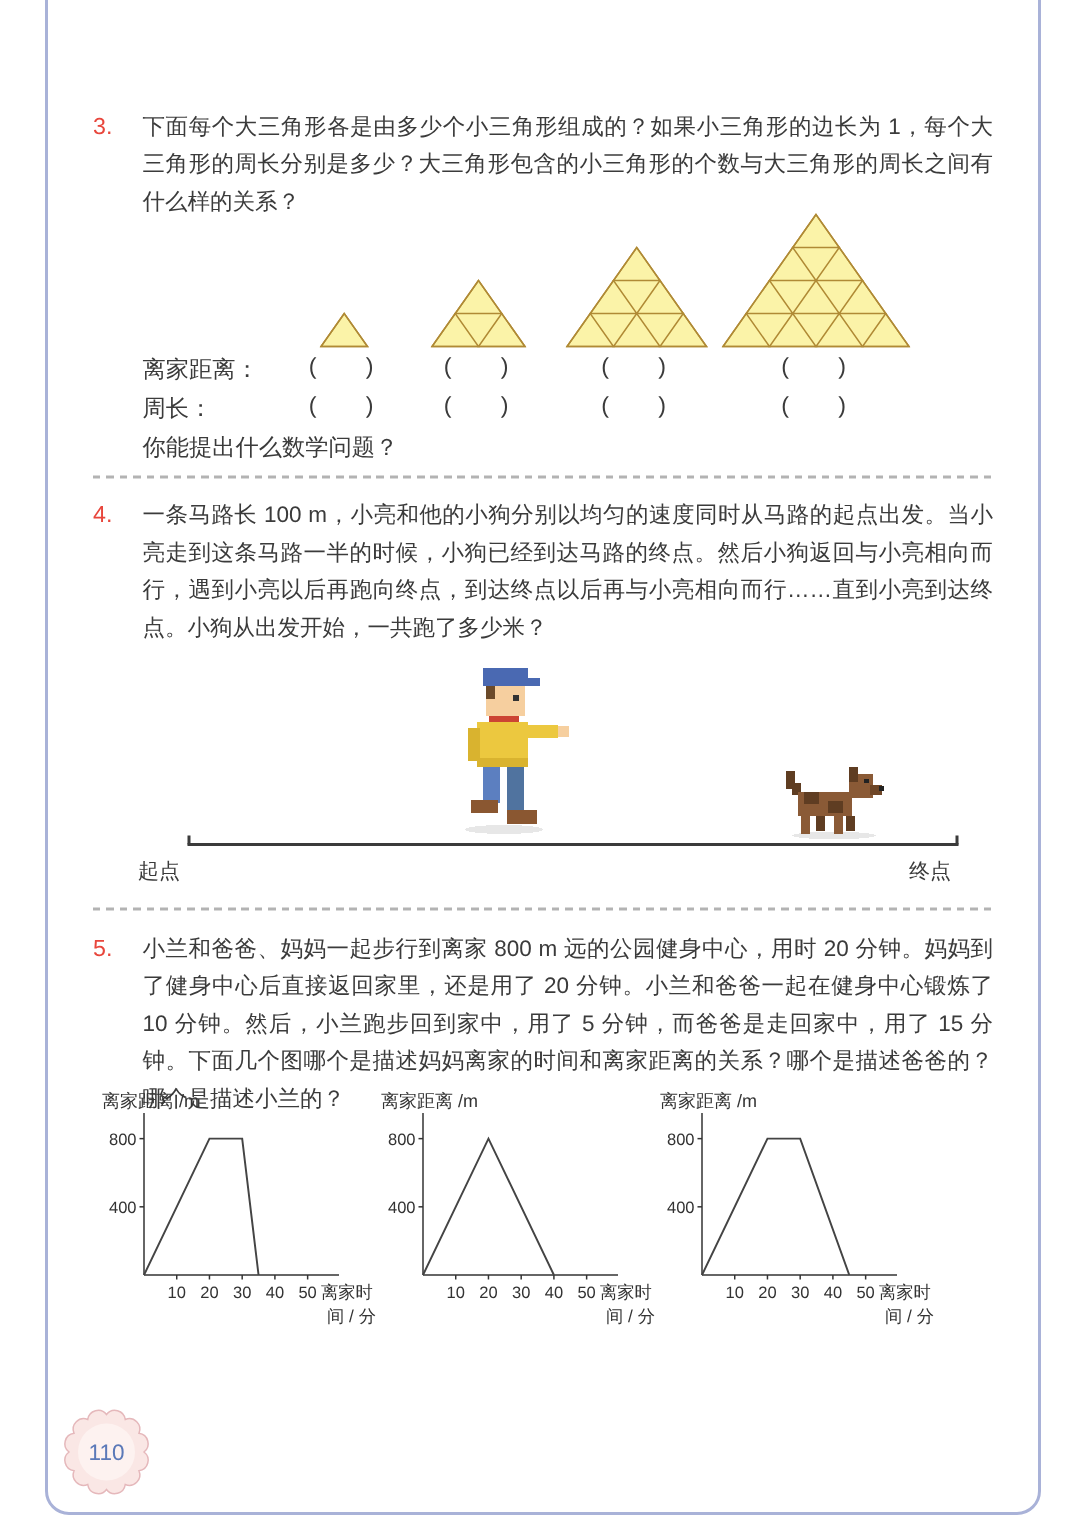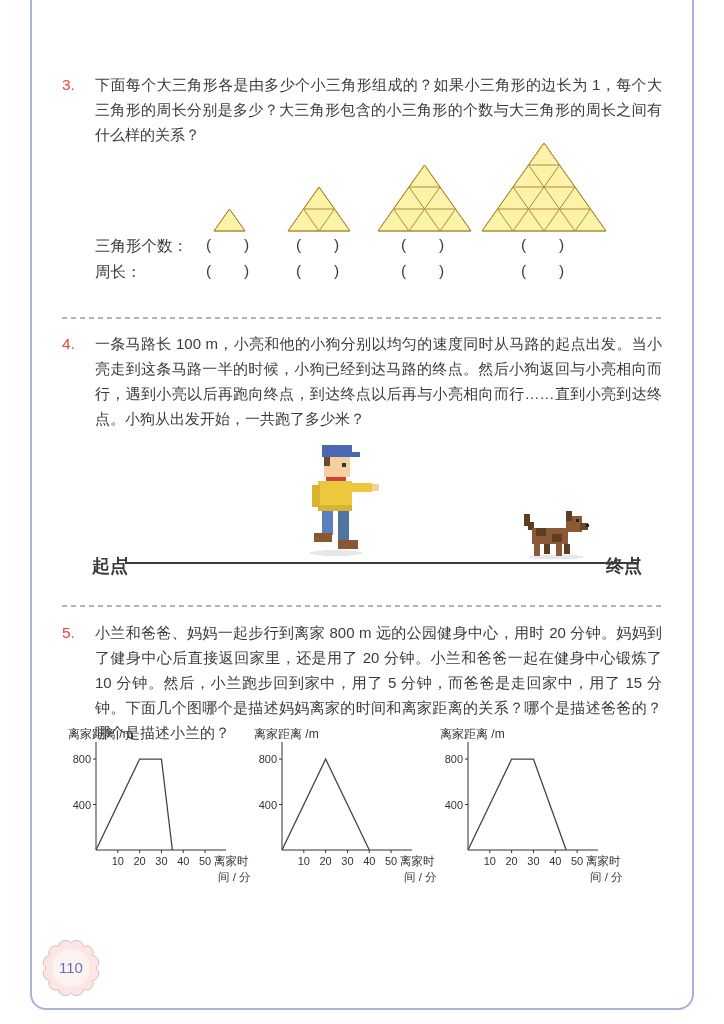--- a/index.html
+++ b/index.html
@@ -16,21 +16,21 @@
   .row-label{position:absolute;left:33px;top:0}
   .blank{position:absolute;top:0;transform:translateX(-50%);white-space:pre;letter-spacing:1px}
   .question{position:absolute;left:95px;font-size:15.5px}
   .divider{position:absolute;left:62px;width:599px;height:2px;
            background-image:repeating-linear-gradient(90deg,#b3b3b3 0 5px,transparent 5px 9px)}
   .figure{position:absolute}
   .road{position:absolute;left:125px;top:562px;width:514px;height:8px;border-top:2px solid #3b3b3b}
   .road::before,.road::after{content:"";position:absolute;top:-7px;width:2px;height:6px;background:#3b3b3b}
   .road::before{left:0}
   .road::after{right:0}
-  .endpoint{position:absolute;top:554px;font-size:18px;font-weight:bold}
+  .endpoint{position:absolute;top:572px;font-size:14px;font-weight:normal}
   #charts{position:absolute;left:66px;top:722px;display:flex}
   svg text{font-family:"Liberation Sans","DejaVu Sans",sans-serif}
   .badge-wrap{position:absolute;left:41px;top:938px}
 </style>
 </head>
 <body>
 
 <div class="page">
   <div class="frame"></div>
 
@@ -68,35 +68,36 @@
         <polygon points="62,44 46.5,66 77.5,66" fill="none" stroke="#B08A35" stroke-width="1"></polygon>
         <polygon points="93,44 77.5,66 108.5,66" fill="none" stroke="#B08A35" stroke-width="1"></polygon>
         <polygon points="15.5,66 0,88 31,88" fill="none" stroke="#B08A35" stroke-width="1"></polygon>
         <polygon points="46.5,66 31,88 62,88" fill="none" stroke="#B08A35" stroke-width="1"></polygon>
         <polygon points="77.5,66 62,88 93,88" fill="none" stroke="#B08A35" stroke-width="1"></polygon>
         <polygon points="108.5,66 93,88 124,88" fill="none" stroke="#B08A35" stroke-width="1"></polygon>
       </svg>
     </div>
 
   <div class="blank-row" style="top:236px">
-    <span class="row-label">三角形个数：</span>
+    <span class="row-label">离家距离：</span>
     <span class="blank" style="left:166px">(      )</span>
     <span class="blank" style="left:256px">(      )</span>
     <span class="blank" style="left:361px">(      )</span>
     <span class="blank" style="left:481px">(      )</span>
   </div>
 
   <div class="blank-row" style="top:262px">
     <span class="row-label">周长：</span>
     <span class="blank" style="left:166px">(      )</span>
     <span class="blank" style="left:256px">(      )</span>
     <span class="blank" style="left:361px">(      )</span>
     <span class="blank" style="left:481px">(      )</span>
   </div>
 
+  <div class="question" style="top:288px">你能提出什么数学问题？</div>
 
   <div class="divider" style="top:317px"></div>
 
   <div class="prob" style="top:331px">
     <span class="pnum">4.</span>
     <p class="ptext">一条马路长 100 m，小亮和他的小狗分别以均匀的速度同时从马路的起点出发。当小亮走到这条马路一半的时候，小狗已经到达马路的终点。然后小狗返回与小亮相向而行，遇到小亮以后再跑向终点，到达终点以后再与小亮相向而行……直到小亮到达终点。小狗从出发开始，一共跑了多少米？</p>
   </div>
 
   <svg class="figure" style="left:296px;top:443px" width="92" height="114" viewBox="0 0 92 114" shape-rendering="crispEdges">
     <ellipse cx="40" cy="110" rx="26" ry="3" fill="#e7e7e7"></ellipse>

